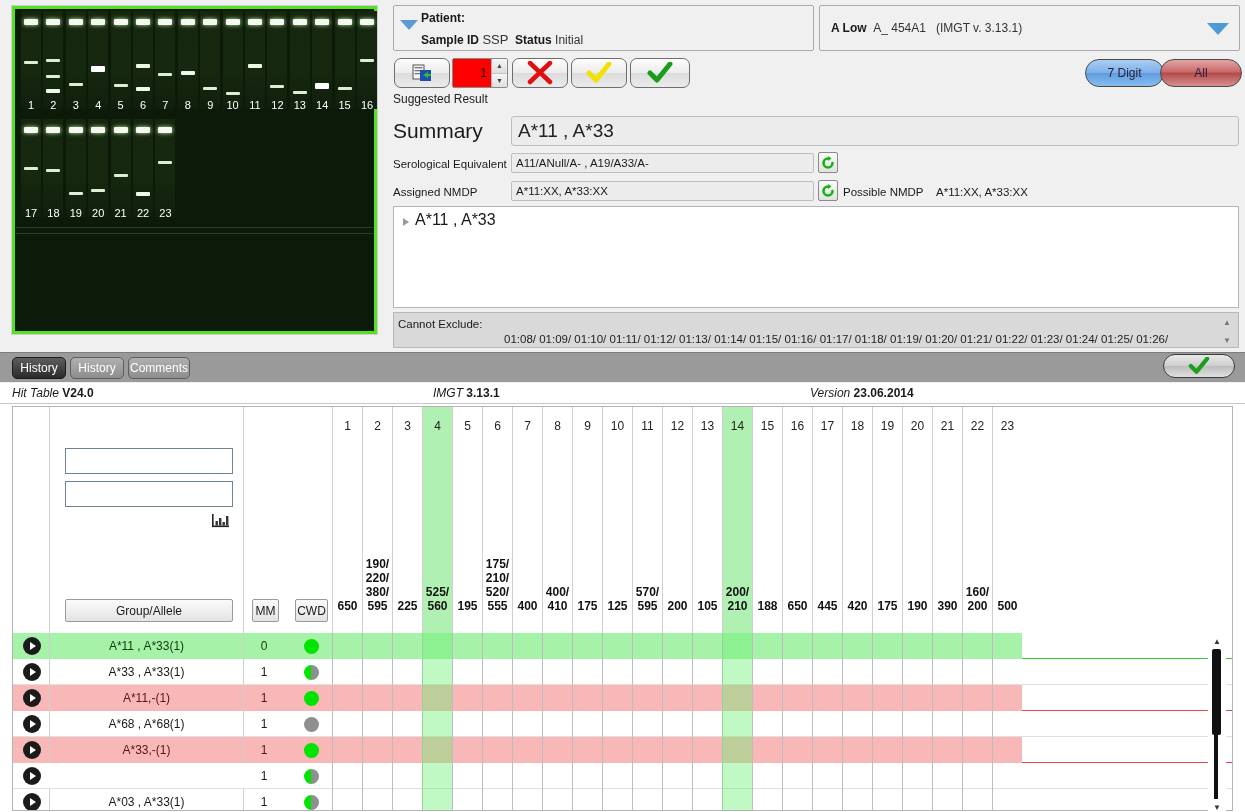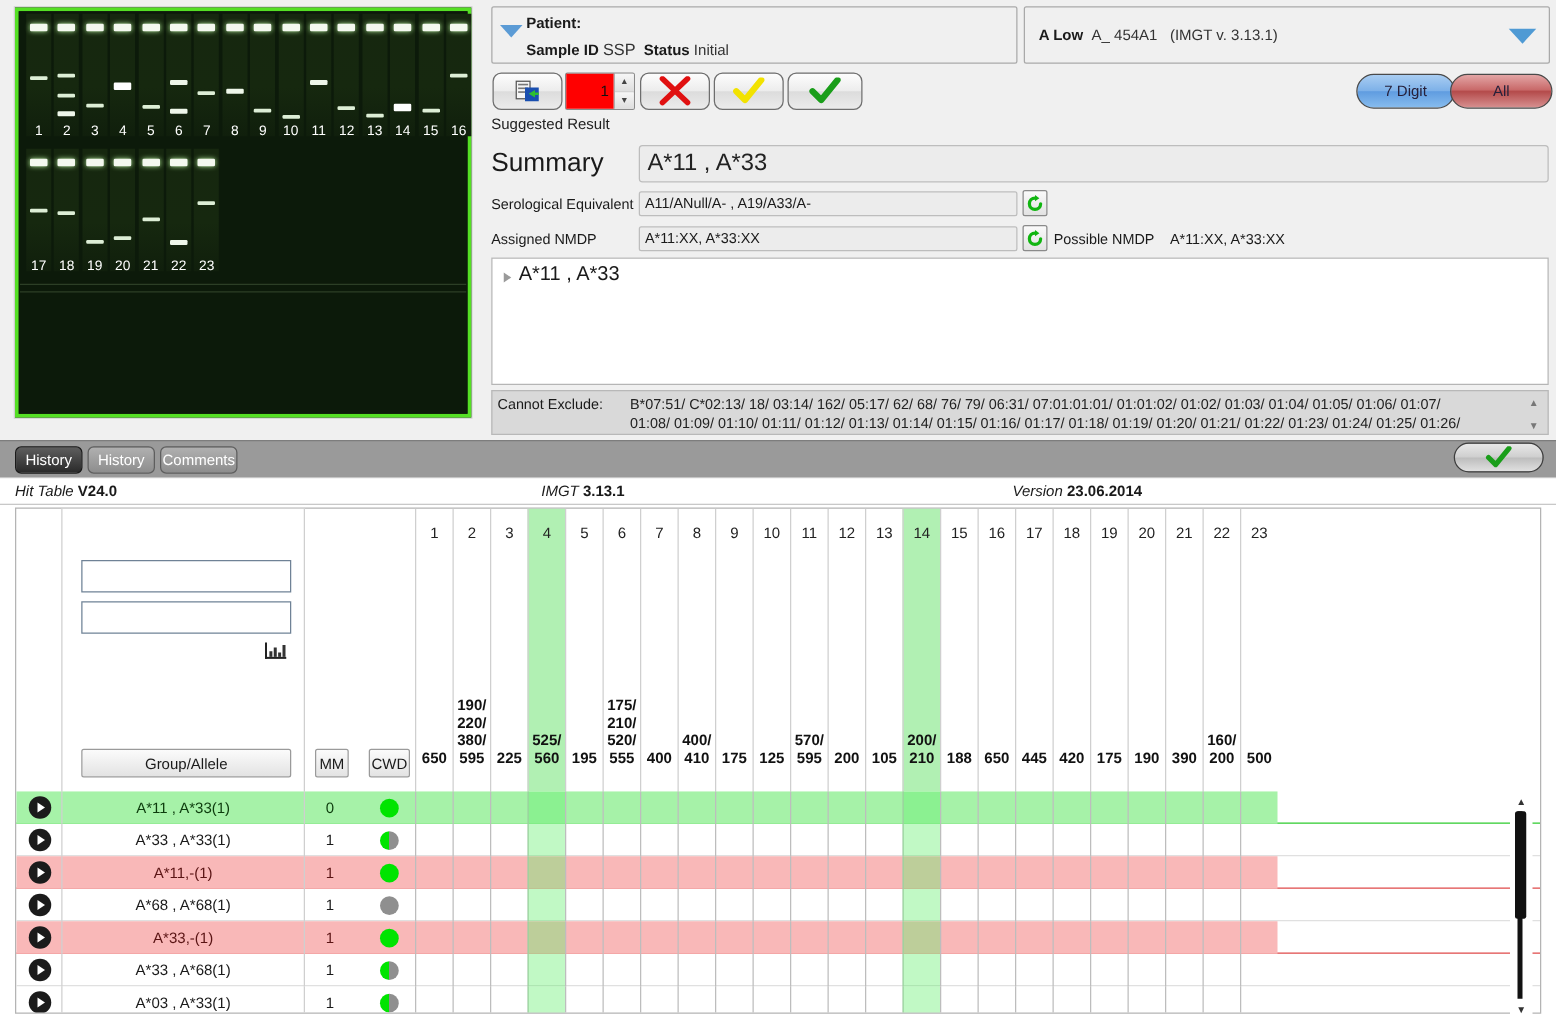--- a/index.html
+++ b/index.html
@@ -533,21 +533,20 @@
   <div class="lblsm" id="possible-nmdp-label">Possible NMDP</div>
   <div class="lblsm" id="possible-nmdp-val">A*11:XX, A*33:XX</div>
 
   <div id="result-box">
     <div id="result-tri"></div>
     <div id="result-text">A*11 , A*33</div>
   </div>
 
   <div id="cannot-box">
     <div id="cannot-label">Cannot Exclude:</div>
-    <div id="cannot-l1">B*07:51/ C*02:13/ 18/ 03:14/ 162/ 05:17/ 62/ 68/ 76/ 79/ 06:31/ 07:01:01:01/ 01:01:02/ 01:02/ 01:03/ 01:04/ 01:05/ 01:06/ 01:07/</div>
     <div id="cannot-l2">01:08/ 01:09/ 01:10/ 01:11/ 01:12/ 01:13/ 01:14/ 01:15/ 01:16/ 01:17/ 01:18/ 01:19/ 01:20/ 01:21/ 01:22/ 01:23/ 01:24/ 01:25/ 01:26/</div>
     <div class="sbarrow" id="cannot-up">▲</div>
     <div class="sbarrow" id="cannot-dn">▼</div>
   </div>
 
   <div id="tabbar">
     <div class="tab" id="tab-results">History</div>
     <div class="tab" id="tab-history">History</div>
     <div class="tab" id="tab-comments">Comments</div>
   </div>
@@ -877,21 +876,20 @@
             <div class="cellstrip" style="left: 799px; width: 30px;"></div>
             <div class="cellstrip" style="left: 829px; width: 30px;"></div>
             <div class="cellstrip" style="left: 859px; width: 30px;"></div>
             <div class="cellstrip" style="left: 889px; width: 30px;"></div>
             <div class="cellstrip" style="left: 919px; width: 30px;"></div>
             <div class="cellstrip" style="left: 949px; width: 30px;"></div>
             <div class="cellstrip" style="left: 979px; width: 30px;"></div>
             <div class="colhl" style="left: 409px; width: 30px;"></div>
             <div class="colhl" style="left: 709px; width: 30px;"></div>
             <div class="rowarrow"></div>
-            <div class="rowname">A*33 , A*68(1)</div>
             <div class="rowmm">1</div>
             <div class="rowcwd">
               <div class="dot half"></div>
             </div>
           </div>
           <div class="row">
             <div class="rowbg" style="width: 1009px;"></div>
             <div class="cellstrip" style="left: 319px; width: 30px;"></div>
             <div class="cellstrip" style="left: 349px; width: 30px;"></div>
             <div class="cellstrip" style="left: 379px; width: 30px;"></div>

